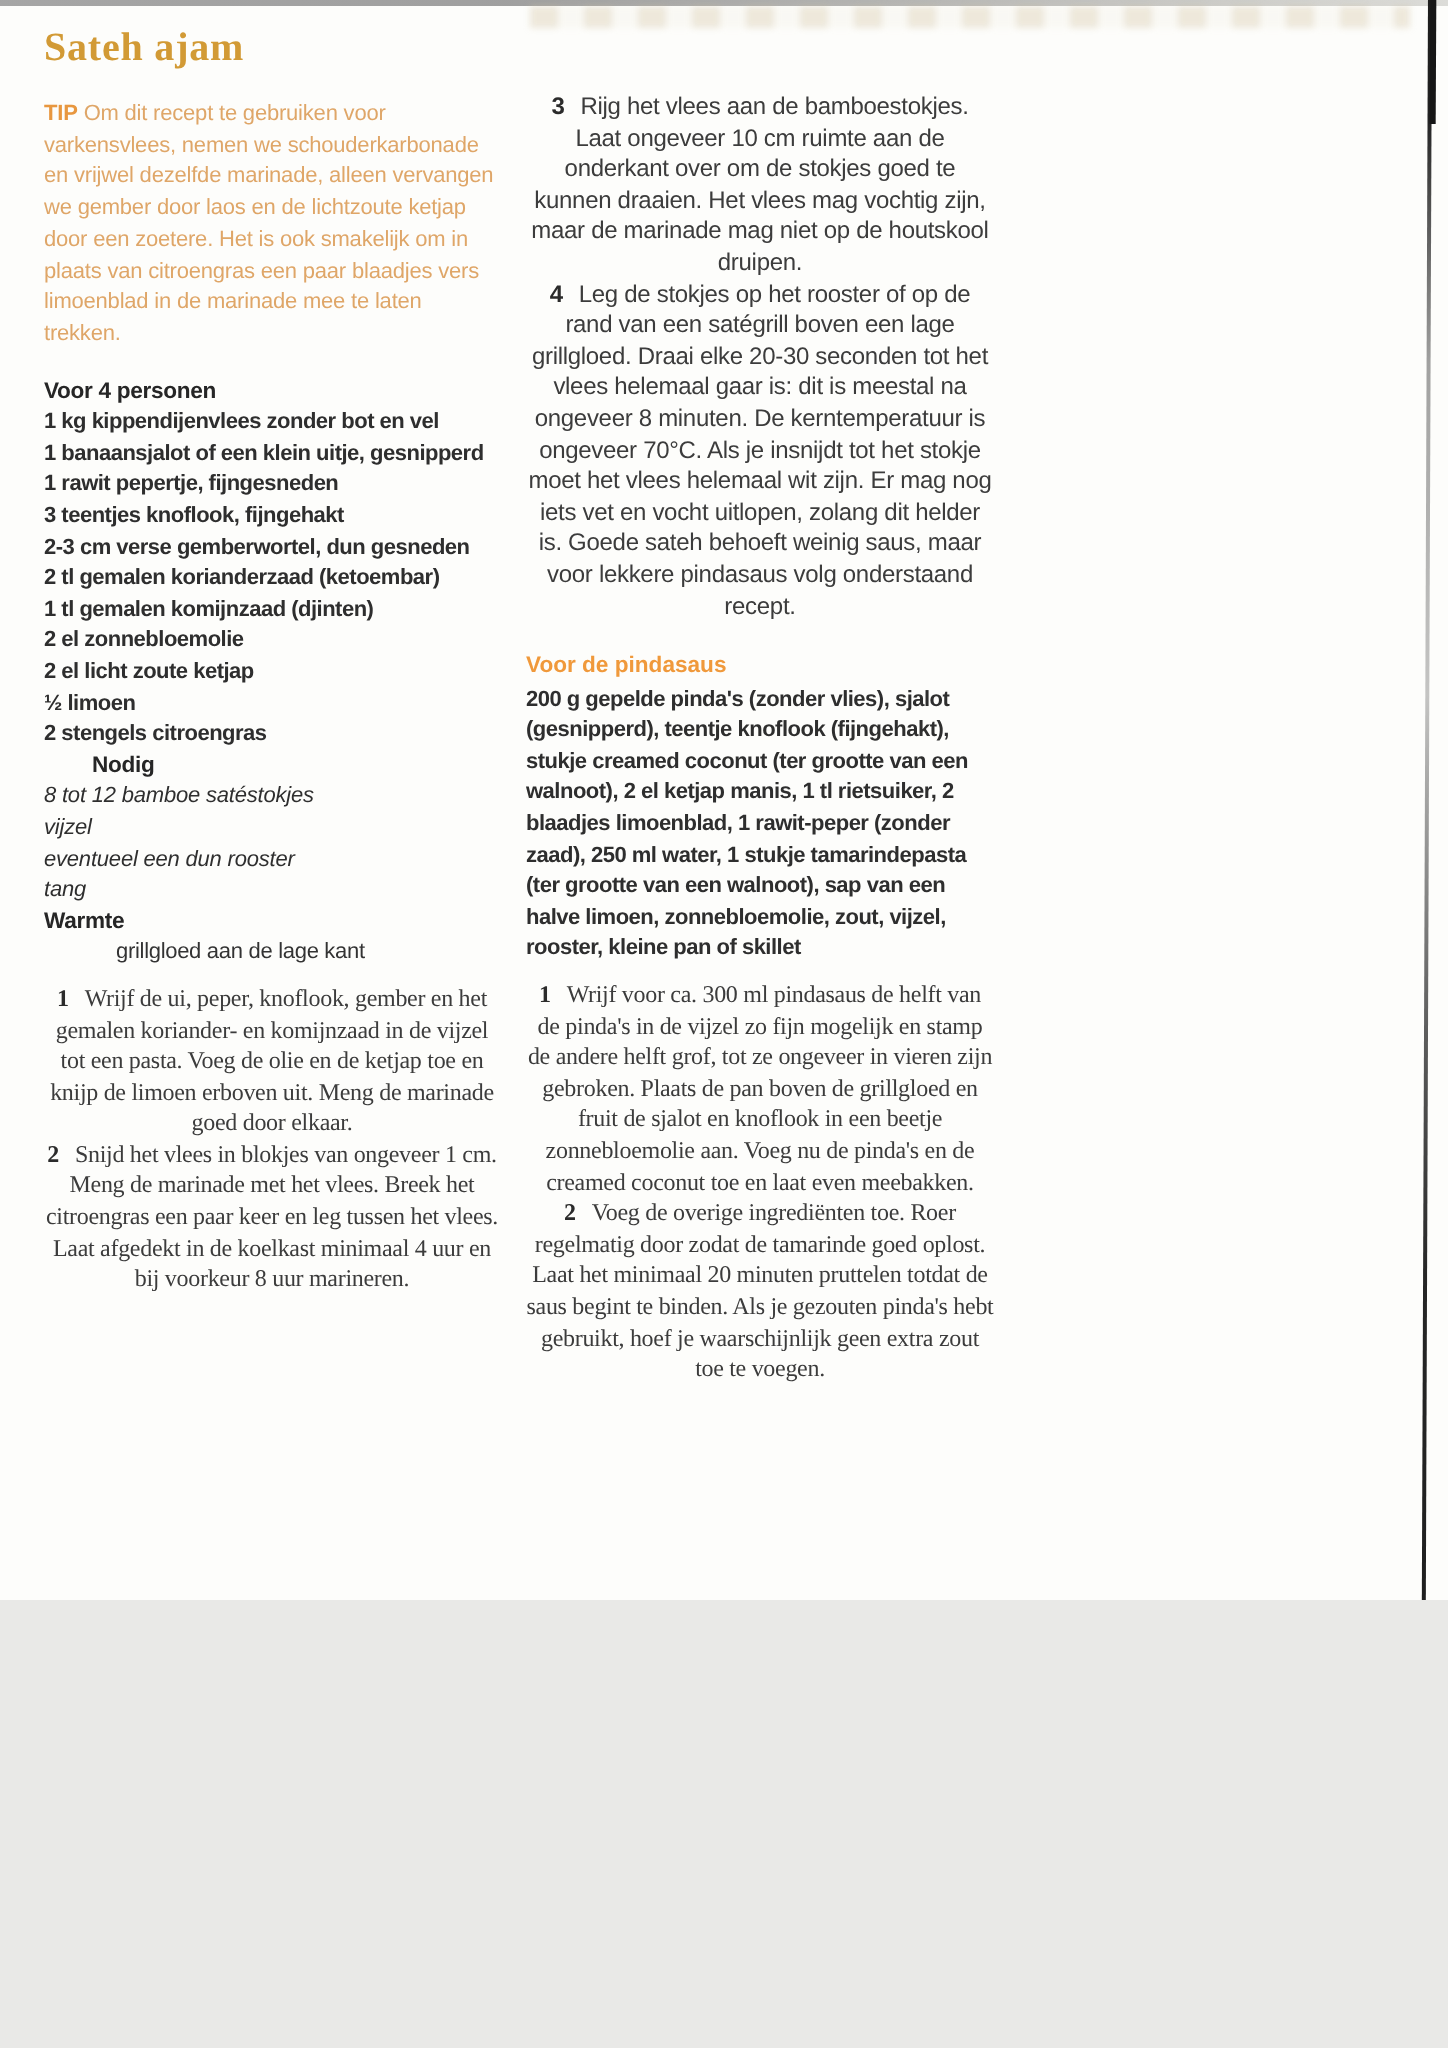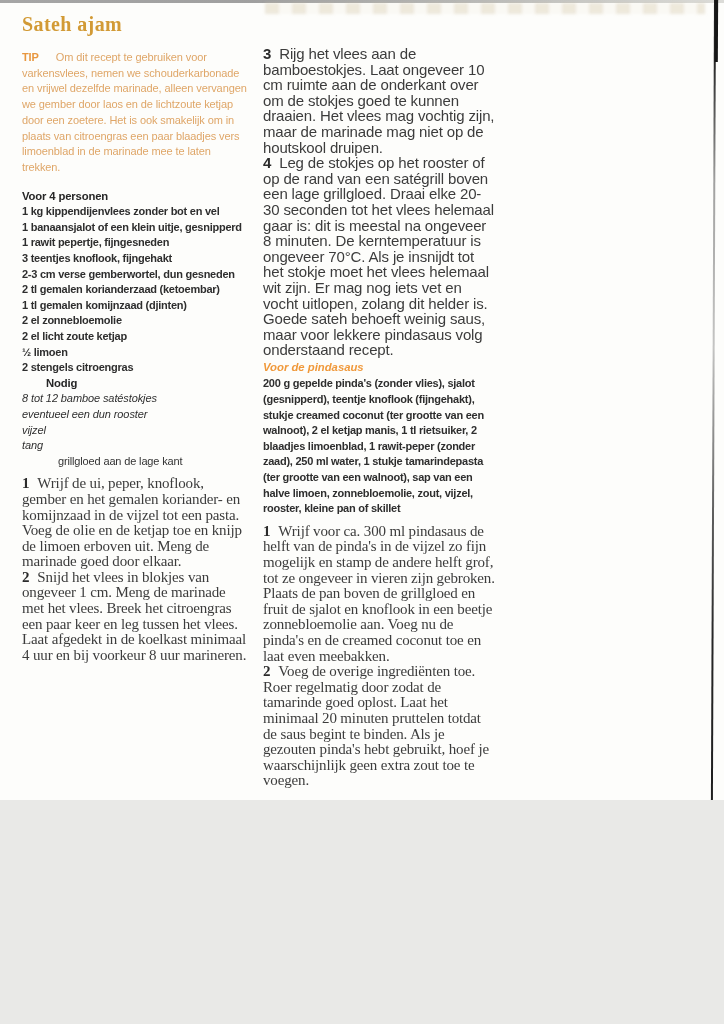--- a/index.html
+++ b/index.html
@@ -46,48 +46,48 @@
 
   .title {
     margin:0; font-family:"Liberation Serif", serif; font-weight:bold;
     font-size:20px; letter-spacing:.4px; color:#d29a35;
   }
 
   .tip {
     margin-top:14px; font-size:11px; line-height:15.7px;
     color:#dfa668; letter-spacing:-.1px;
   }
-  .tip-label { font-weight:bold; color:#e8973f; padding-right:17px; }
+  .tip-label { font-weight:bold; color:#e8973f; padding-right:3px; }
 
   .subhead {
     font-weight:bold; color:#262626; font-size:11.3px;
     line-height:15.6px; margin-top:13px; letter-spacing:-.15px;
   }
   .ing-line {
     font-weight:bold; color:#2e2e2e; font-size:11px;
     line-height:15.6px; white-space:nowrap; letter-spacing:-.25px;
   }
   .nodig-line {
     font-style:italic; color:#2f2f2f; font-size:11px;
     line-height:15.6px; letter-spacing:-.1px;
   }
   .plain-line {
     color:#333; font-size:11px; line-height:15.6px; letter-spacing:-.15px;margin-left:36px;
   }
 
   .steps { margin-top:7px;font-family:Liberation Serif, serif; }
   .step {
-    margin:0; font-size:15px; line-height:15.6px;
-    color:#3c3c3c; letter-spacing:-.15px;
+    margin:0; font-size:12px; line-height:15.6px;
+    color:#3c3c3c; letter-spacing:-.15px;text-align:center;
   }
   .step-num { font-weight:bold; color:#2b2b2b; padding-right:8px; }
 
   .sauce-head {
-    margin-top:2px; font-weight:bold; font-size:11.3px;
-    color:#f0993b; line-height:15.6px;font-style:italic;
+    margin-top:15px; font-weight:bold; font-size:11.3px;
+    color:#f0993b; line-height:15.6px;
   }
   .sauce-ings {
     margin-top:1px; font-weight:bold; color:#2e2e2e; font-size:11px;
     line-height:15.6px; letter-spacing:-.25px;
   }
 </style>
 </head>
 <body>
 
 <div class="page">
@@ -117,25 +117,26 @@
       <div class="ing-line">1 tl gemalen komijnzaad (djinten)</div>
       <div class="ing-line">2 el zonnebloemolie</div>
       <div class="ing-line">2 el licht zoute ketjap</div>
       <div class="ing-line">½ limoen</div>
       <div class="ing-line">2 stengels citroengras</div>
     </div>
 
     <div class="subhead" style="margin-top:0;padding-left:24px;">Nodig</div>
     <div>
       <div class="nodig-line">8 tot 12 bamboe satéstokjes</div>
+      <div class="nodig-line">vijzel</div>
       <div class="nodig-line">eventueel een dun rooster</div>
-      <div class="nodig-line">vijzel</div>
       <div class="nodig-line">tang</div>
     </div>
 
+    <div class="subhead" style="margin-top:0;">Warmte</div>
     <div class="plain-line">grillgloed aan de lage kant</div>
 
     <div class="steps">
       <p class="step"><span class="step-num">1</span><span>Wrijf de ui, peper, knoflook, gember en het gemalen koriander- en komijnzaad in de vijzel tot een pasta. Voeg de olie en de ketjap toe en knijp de limoen erboven uit. Meng de marinade goed door elkaar.</span></p>
       <p class="step"><span class="step-num">2</span><span>Snijd het vlees in blokjes van ongeveer 1 cm. Meng de marinade met het vlees. Breek het citroengras een paar keer en leg tussen het vlees. Laat afgedekt in de koelkast minimaal 4 uur en bij voorkeur 8 uur marineren.</span></p>
     </div>
   </div>
 
   <div class="col-right">
 

